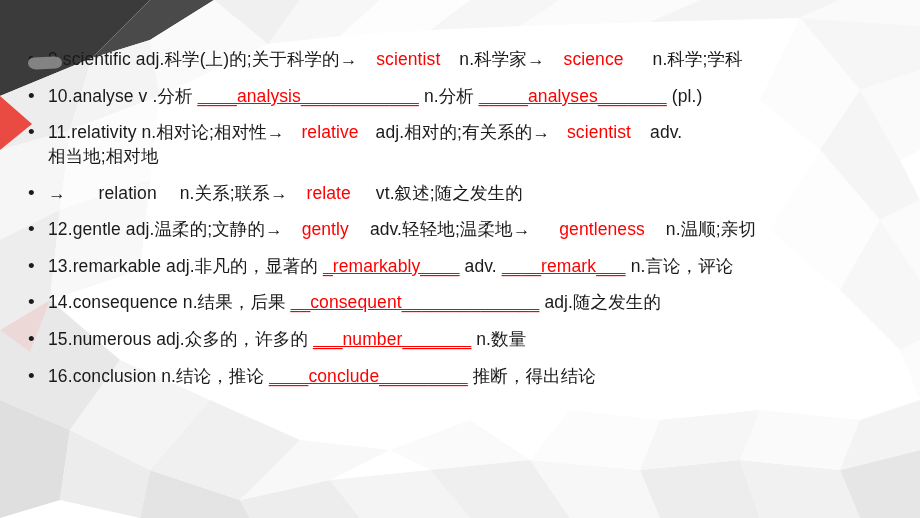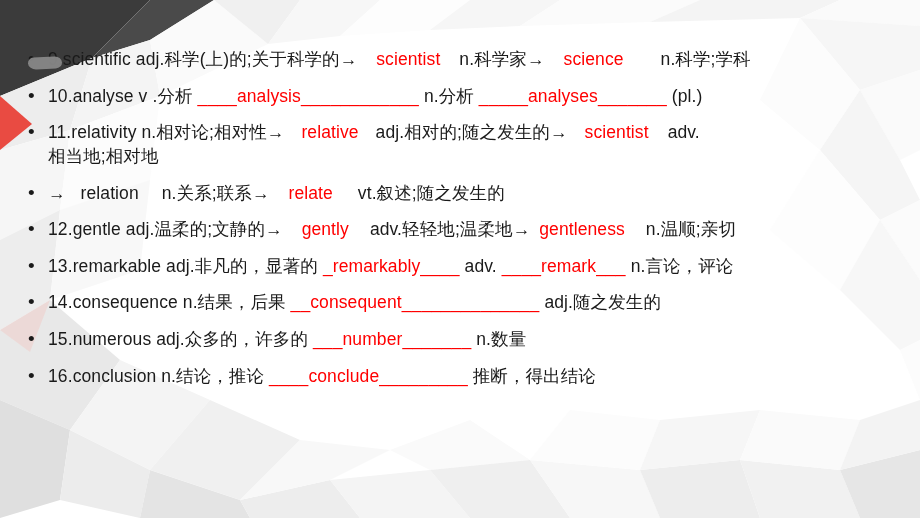--- a/index.html
+++ b/index.html
@@ -50,21 +50,21 @@
   li.item::before {
     content: "\2022";
     position: absolute;
     left: 2px;
     top: -2px;
     font-size: 19px;
     color: #1a1a1a;
     line-height: 1.35;
   }
   .red { color: #ff0000; }
-  .u { text-decoration-color: #ff0000; }
+  .u { text-decoration: underline; text-decoration-color: #ff0000; }
   .sp { display: inline-block; }
 
   
   .scribble {
     position: absolute;
     z-index: 3;
     left: 28px;
     top: 57px;
     width: 34px;
     height: 12px;
@@ -136,54 +136,54 @@
 </div>
 
 <div class="slide-body">
   <ul class="items">
 
     <li class="item">
       <span class="sp">9.scientific adj.科学(上)的;关于科学的→</span>
       <span class="sp red" style="margin-left:14px">scientist</span>
       <span class="sp" style="margin-left:14px">n.科学家→</span>
       <span class="sp red" style="margin-left:14px">science</span>
-      <span class="sp" style="margin-left:32px">n.科学;学科</span>
+      <span class="sp" style="margin-left:24px">n.科学;学科</span>
     </li>
 
     <li class="item">
       <span class="sp">10.analyse v .分析</span>
       <span class="sp red u">____analysis____________</span>
       <span class="sp">n.分析</span>
       <span class="sp red u">_____analyses_______</span>
       <span class="sp">(pl.)</span>
     </li>
 
     <li class="item">
       <span class="sp">11.relativity n.相对论;相对性→</span>
       <span class="sp red" style="margin-left:12px">relative</span>
-      <span class="sp" style="margin-left:12px">adj.相对的;随之发生的→</span>
+      <span class="sp" style="margin-left:12px">adj.相对的;有关系的→</span>
       <span class="sp red" style="margin-left:12px">scientist</span>
       <span class="sp" style="margin-left:14px">adv.</span>
       <br>
       <span class="sp">相当地;相对地</span>
     </li>
 
     <li class="item">
       <span class="sp">→</span>
-      <span class="sp" style="margin-left:10px">relation</span>
+      <span class="sp" style="margin-left:28px">relation</span>
       <span class="sp" style="margin-left:18px">n.关系;联系→</span>
       <span class="sp red" style="margin-left:14px">relate</span>
       <span class="sp" style="margin-left:20px">vt.叙述;随之发生的</span>
     </li>
 
     <li class="item">
       <span class="sp">12.gentle adj.温柔的;文静的→</span>
       <span class="sp red" style="margin-left:14px">gently</span>
       <span class="sp" style="margin-left:16px">adv.轻轻地;温柔地→</span>
-      <span class="sp red" style="margin-left:4px">gentleness</span>
+      <span class="sp red" style="margin-left:24px">gentleness</span>
       <span class="sp" style="margin-left:16px">n.温顺;亲切</span>
     </li>
 
     <li class="item">
       <span class="sp">13.remarkable adj.非凡的，显著的</span>
       <span class="sp red u">_remarkably____</span>
       <span class="sp">adv.</span>
       <span class="sp red u">____remark___</span>
       <span class="sp">n.言论，评论</span>
     </li>

